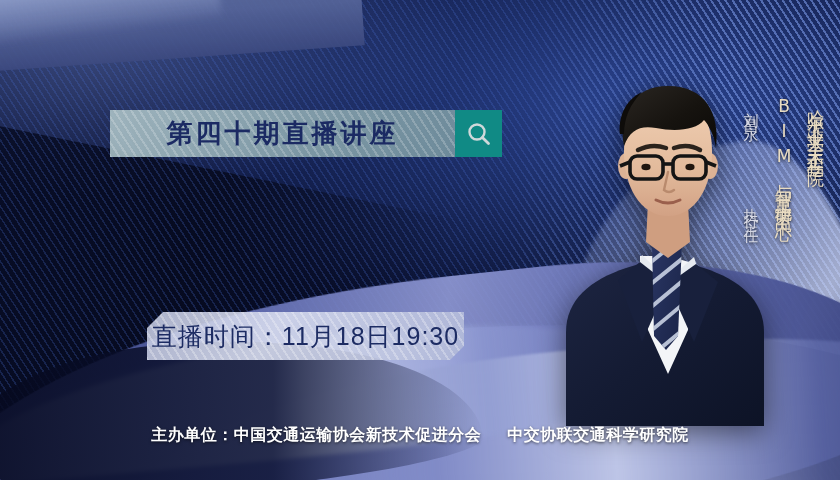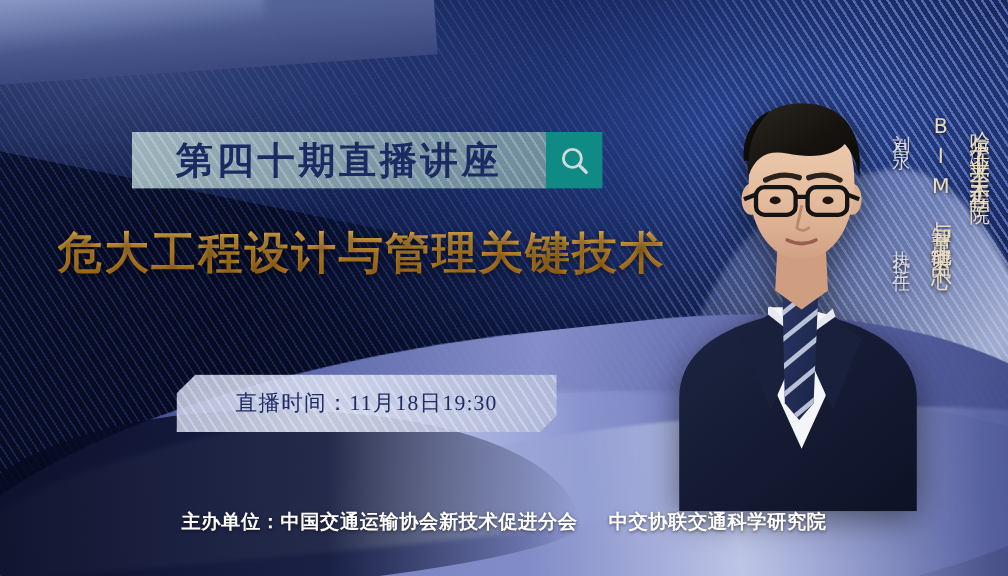--- a/index.html
+++ b/index.html
@@ -125,21 +125,21 @@
     overflow:hidden;
   }
   .session-bar::after{
     content:"";position:absolute;inset:0;
     background:repeating-linear-gradient(57deg,
       rgba(255,255,255,.20) 0px, rgba(255,255,255,.20) 2px,
       rgba(255,255,255,0) 2px, rgba(255,255,255,0) 7px);
   }
   .session-text{
     position:relative;z-index:2;
-    font-size:31px;font-weight:bold;color:#1b2a63;letter-spacing:3px;
+    font-size:26px;font-weight:bold;color:#1b2a63;letter-spacing:3px;
     font-family:Liberation Serif, serif;
   }
   .search-box{
     position:absolute;left:455px;top:110px;width:47px;height:47px;
     background:#108a85;display:flex;align-items:center;justify-content:center;
   }
   .search-box svg{display:block;}
 
   
   .lecture-title{
@@ -164,22 +164,22 @@
     box-shadow:0 2px 8px rgba(0,0,0,.35);
   }
   .time-pill::after{
     content:"";position:absolute;inset:0;
     background:repeating-linear-gradient(57deg,
       rgba(255,255,255,.28) 0px, rgba(255,255,255,.28) 2px,
       rgba(255,255,255,0) 2px, rgba(255,255,255,0) 7px);
   }
   .time-text{
     position:relative;z-index:2;
-    font-size:18px;color:#1d2c63;letter-spacing:1px;
-    font-family:Liberation Serif, serif;
+    font-size:25px;color:#1d2c63;letter-spacing:1px;
+    font-family:Liberation Sans, sans-serif;
   }
 
   
   .footer{
     position:absolute;left:0;right:0;top:425px;text-align:center;
     font-size:16px;font-weight:bold;color:#ffffff;letter-spacing:.5px;
     font-family:"DejaVu Sans","Liberation Sans",sans-serif;
     text-shadow:0 1px 3px rgba(0,0,0,.6);
     white-space:nowrap;
   }
@@ -323,21 +323,20 @@
 
   <div class="search-box">
     <span>
       <svg width="26" height="26" viewBox="0 0 26 26" fill="none" xmlns="http://www.w3.org/2000/svg">
         <circle cx="11" cy="11" r="7.5" stroke="#cfd8da" stroke-width="2.4"></circle>
         <line x1="16.4" y1="16.4" x2="22.5" y2="22.5" stroke="#cfd8da" stroke-width="2.8" stroke-linecap="round"></line>
       </svg>
     </span>
   </div>
 
-  <div class="lecture-title">危大工程设计与管理关键技术</div>
 
   <div class="time-pill">
     <span class="time-text">直播时间：11月18日19:30</span>
   </div>
 
   <div class="vcol vcol-org">哈尔滨工业大学土木工程学院</div>
   <div class="vcol vcol-center">BIM与智慧工地研究中心</div>
   <div class="vcol vcol-name">刘昌永</div>
   <div class="vcol vcol-role">执行主任</div>
 

